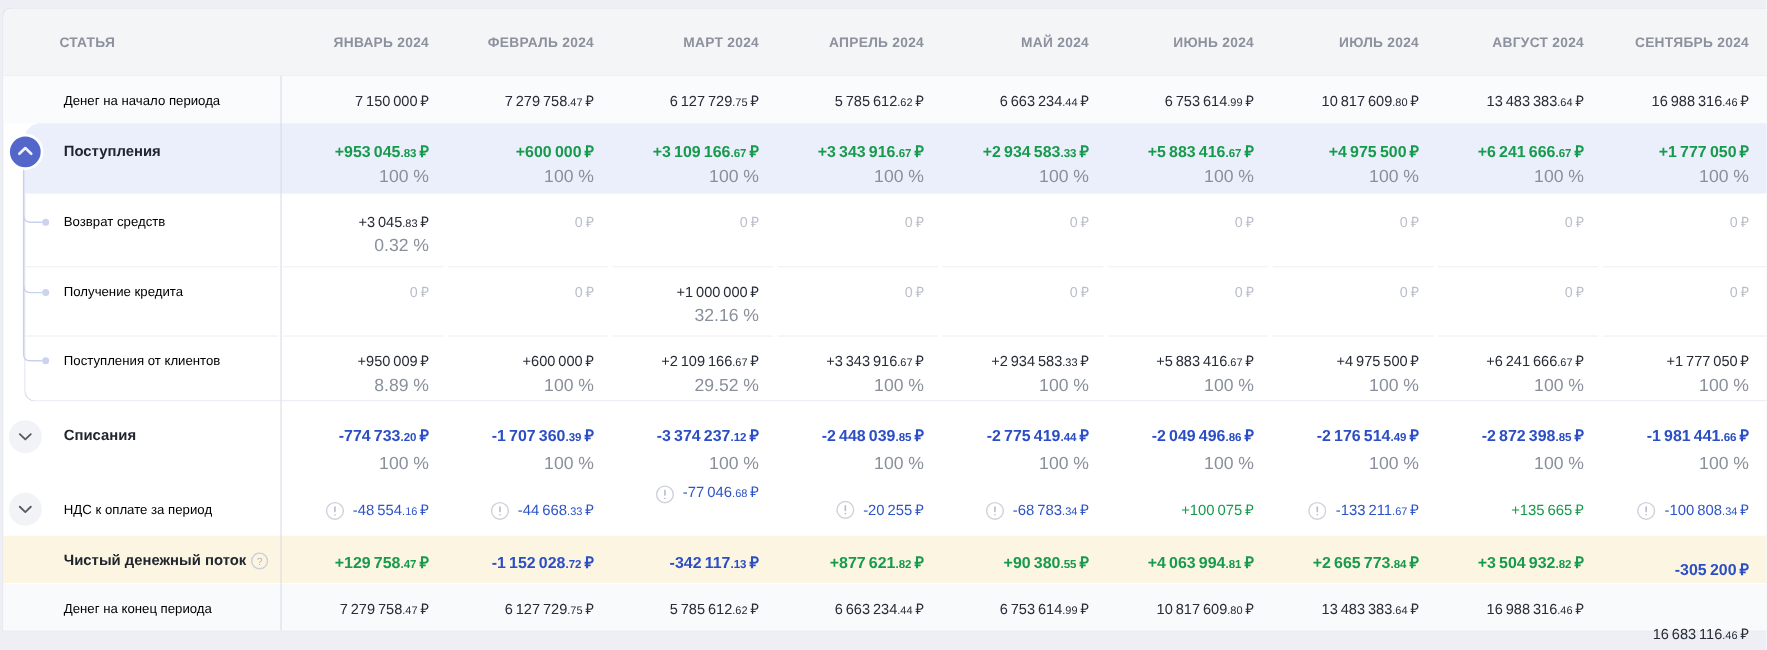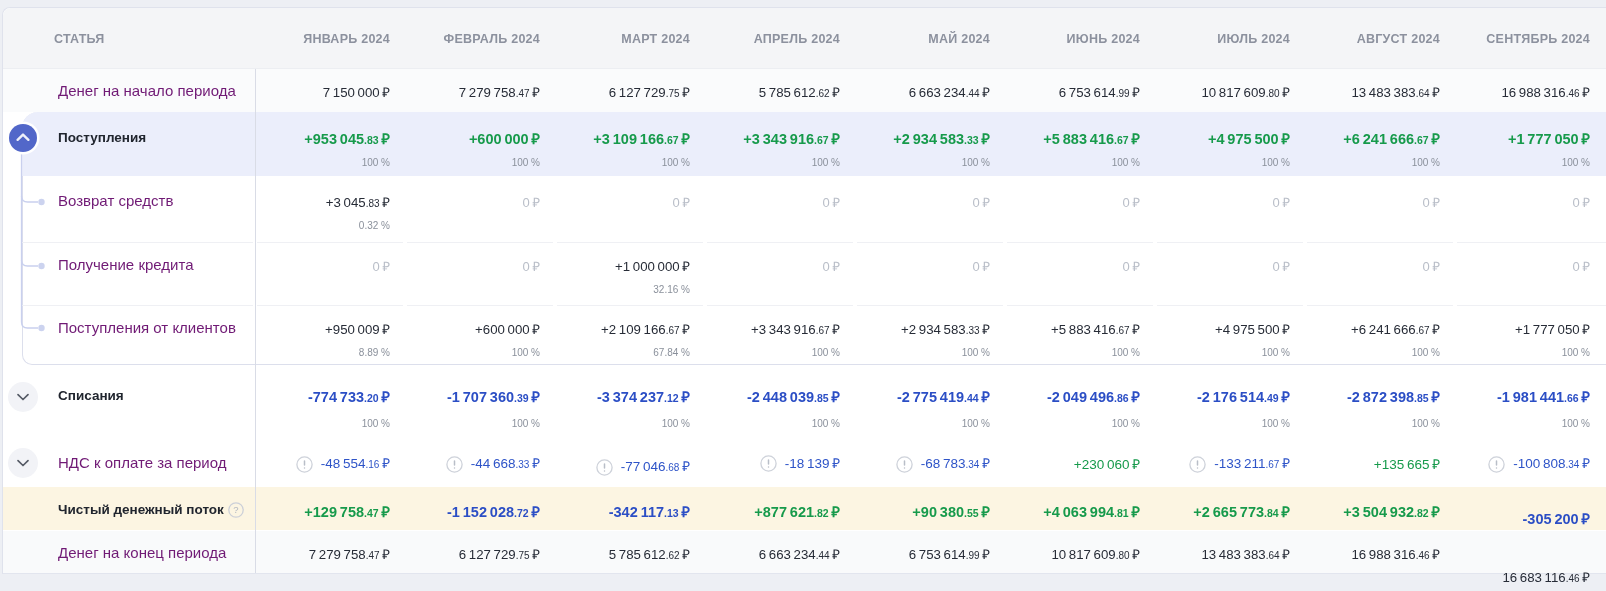--- a/index.html
+++ b/index.html
@@ -9,30 +9,30 @@
 #hdr{position:absolute;left:3px;top:8px;width:1603px;height:61px;background:#f4f5f7;border-top-left-radius:8px;border-bottom:1px solid #eceef2}
 #row1{position:absolute;left:3px;top:69px;width:1603px;height:43px;background:#fafbfc}
 #panel{position:absolute;left:22px;top:112px;width:1584px;height:253px;border-left:1px solid #dcdfec;border-bottom:1px solid #dcdfec;border-bottom-left-radius:10px;border-top-left-radius:16px}
 #lav{position:absolute;left:22px;top:112px;width:1584px;height:64px;background:#ebeefb;border-top-left-radius:16px}
 #yel{position:absolute;left:3px;top:487px;width:1603px;height:43px;background:#fcf5e2}
 #row9{position:absolute;left:3px;top:531px;width:1603px;height:42px;background:#f9fafb}
 .hline{position:absolute;height:1px;background:#eff0f4}
 #vsep{position:absolute;left:255px;top:69px;width:1px;height:504px;background:#d9dce6}
 .hd{position:absolute;top:31px;font-size:12.5px;font-weight:700;color:#8c919e;letter-spacing:.25px;text-align:right;line-height:16px}
 .cell{position:absolute;height:22px;line-height:22px;text-align:right;white-space:nowrap}
-.lbl{position:absolute;font-size:15px;color:#701a75;line-height:22px;white-space:nowrap}
+.lbl{position:absolute;font-size:12px;color:#000000;line-height:22px;white-space:nowrap}
 .lbl.b{font-weight:700;color:#20252e;font-size:13.5px}
 .num{font-size:13.25px;color:#272c37}
 .gb{font-size:14.5px;color:#169a4b;font-weight:700}
 .bb{font-size:14.5px;color:#2b4ec5;font-weight:700}
 .bl{font-size:13.5px;color:#2e54c8}
 .gr{font-size:13.5px;color:#169a4b}
 .d{font-size:10px}
 .gb .d,.bb .d{font-size:10.5px}
-.pct{font-size:10px;color:#8a909b}
+.pct{font-size:16px;color:#8a909b}
 .zero{font-size:13px;color:#b9bec8}
 .vf{display:inline-flex;align-items:center}
 .ic{margin-right:8px;position:relative;top:0px}
 .circ{position:absolute;border-radius:50%}
 </style></head>
 <body>
 <div id="card"></div>
 <div id="hdr"></div>
 <div id="row1"></div>
 <div id="panel"></div>
@@ -119,21 +119,21 @@
 <div class="cell" style="left:1005px;top:254.5px;width:135px"><span class="zero">0 ₽</span></div>
 <div class="cell" style="left:1155px;top:254.5px;width:135px"><span class="zero">0 ₽</span></div>
 <div class="cell" style="left:1305px;top:254.5px;width:135px"><span class="zero">0 ₽</span></div>
 <div class="cell" style="left:1455px;top:254.5px;width:135px"><span class="zero">0 ₽</span></div>
 <div class="lbl" style="left:58px;top:254px">Получение кредита</div>
 <div class="cell" style="left:255px;top:317.5px;width:135px"><span class="num">+950 009 ₽</span></div>
 <div class="cell" style="left:255px;top:339.5px;width:135px"><span class="pct">8.89 %</span></div>
 <div class="cell" style="left:405px;top:317.5px;width:135px"><span class="num">+600 000 ₽</span></div>
 <div class="cell" style="left:405px;top:339.5px;width:135px"><span class="pct">100 %</span></div>
 <div class="cell" style="left:555px;top:317.5px;width:135px"><span class="num">+2 109 166<span class="d">.67</span> ₽</span></div>
-<div class="cell" style="left:555px;top:339.5px;width:135px"><span class="pct">67.84 %</span></div>
+<div class="cell" style="left:555px;top:339.5px;width:135px"><span class="pct">29.52 %</span></div>
 <div class="cell" style="left:705px;top:317.5px;width:135px"><span class="num">+3 343 916<span class="d">.67</span> ₽</span></div>
 <div class="cell" style="left:705px;top:339.5px;width:135px"><span class="pct">100 %</span></div>
 <div class="cell" style="left:855px;top:317.5px;width:135px"><span class="num">+2 934 583<span class="d">.33</span> ₽</span></div>
 <div class="cell" style="left:855px;top:339.5px;width:135px"><span class="pct">100 %</span></div>
 <div class="cell" style="left:1005px;top:317.5px;width:135px"><span class="num">+5 883 416<span class="d">.67</span> ₽</span></div>
 <div class="cell" style="left:1005px;top:339.5px;width:135px"><span class="pct">100 %</span></div>
 <div class="cell" style="left:1155px;top:317.5px;width:135px"><span class="num">+4 975 500 ₽</span></div>
 <div class="cell" style="left:1155px;top:339.5px;width:135px"><span class="pct">100 %</span></div>
 <div class="cell" style="left:1305px;top:317.5px;width:135px"><span class="num">+6 241 666<span class="d">.67</span> ₽</span></div>
 <div class="cell" style="left:1305px;top:339.5px;width:135px"><span class="pct">100 %</span></div>
@@ -168,46 +168,46 @@
       <span class="bl">-48 554<span class="d">.16</span> ₽</span>
     </span></div>
 <div class="cell" style="left:405px;top:452.5px;width:135px"><span class="vf">
       <svg class="ic" width="17" height="17" viewBox="0 0 17 17">
         <circle cx="8.5" cy="8.5" r="7.6" fill="none" stroke="#ced2da" stroke-width="1.3"></circle>
         <rect x="7.75" y="4.2" width="1.5" height="5.6" rx="0.75" fill="#b9bec8"></rect>
         <rect x="7.75" y="11.2" width="1.5" height="1.6" rx="0.75" fill="#b9bec8"></rect>
       </svg>
       <span class="bl">-44 668<span class="d">.33</span> ₽</span>
     </span></div>
-<div class="cell" style="left:555px;top:456px;width:135px"><span class="vf">
+<div class="cell" style="left:555px;top:437px;width:135px"><span class="vf">
       <svg class="ic" width="17" height="17" viewBox="0 0 17 17">
         <circle cx="8.5" cy="8.5" r="7.6" fill="none" stroke="#ced2da" stroke-width="1.3"></circle>
         <rect x="7.75" y="4.2" width="1.5" height="5.6" rx="0.75" fill="#b9bec8"></rect>
         <rect x="7.75" y="11.2" width="1.5" height="1.6" rx="0.75" fill="#b9bec8"></rect>
       </svg>
       <span class="bl">-77 046<span class="d">.68</span> ₽</span>
     </span></div>
 <div class="cell" style="left:705px;top:452.5px;width:135px"><span class="vf">
       <svg class="ic" width="17" height="17" viewBox="0 0 17 17">
         <circle cx="8.5" cy="8.5" r="7.6" fill="none" stroke="#ced2da" stroke-width="1.3"></circle>
         <rect x="7.75" y="4.2" width="1.5" height="5.6" rx="0.75" fill="#b9bec8"></rect>
         <rect x="7.75" y="11.2" width="1.5" height="1.6" rx="0.75" fill="#b9bec8"></rect>
       </svg>
-      <span class="bl">-18 139 ₽</span>
+      <span class="bl">-20 255 ₽</span>
     </span></div>
 <div class="cell" style="left:855px;top:452.5px;width:135px"><span class="vf">
       <svg class="ic" width="17" height="17" viewBox="0 0 17 17">
         <circle cx="8.5" cy="8.5" r="7.6" fill="none" stroke="#ced2da" stroke-width="1.3"></circle>
         <rect x="7.75" y="4.2" width="1.5" height="5.6" rx="0.75" fill="#b9bec8"></rect>
         <rect x="7.75" y="11.2" width="1.5" height="1.6" rx="0.75" fill="#b9bec8"></rect>
       </svg>
       <span class="bl">-68 783<span class="d">.34</span> ₽</span>
     </span></div>
 <div class="cell" style="left:1005px;top:452.5px;width:135px"><span class="vf">
-      <span class="gr">+230 060 ₽</span>
+      <span class="gr">+100 075 ₽</span>
     </span></div>
 <div class="cell" style="left:1155px;top:452.5px;width:135px"><span class="vf">
       <svg class="ic" width="17" height="17" viewBox="0 0 17 17">
         <circle cx="8.5" cy="8.5" r="7.6" fill="none" stroke="#ced2da" stroke-width="1.3"></circle>
         <rect x="7.75" y="4.2" width="1.5" height="5.6" rx="0.75" fill="#b9bec8"></rect>
         <rect x="7.75" y="11.2" width="1.5" height="1.6" rx="0.75" fill="#b9bec8"></rect>
       </svg>
       <span class="bl">-133 211<span class="d">.67</span> ₽</span>
     </span></div>
 <div class="cell" style="left:1305px;top:452.5px;width:135px"><span class="vf">

